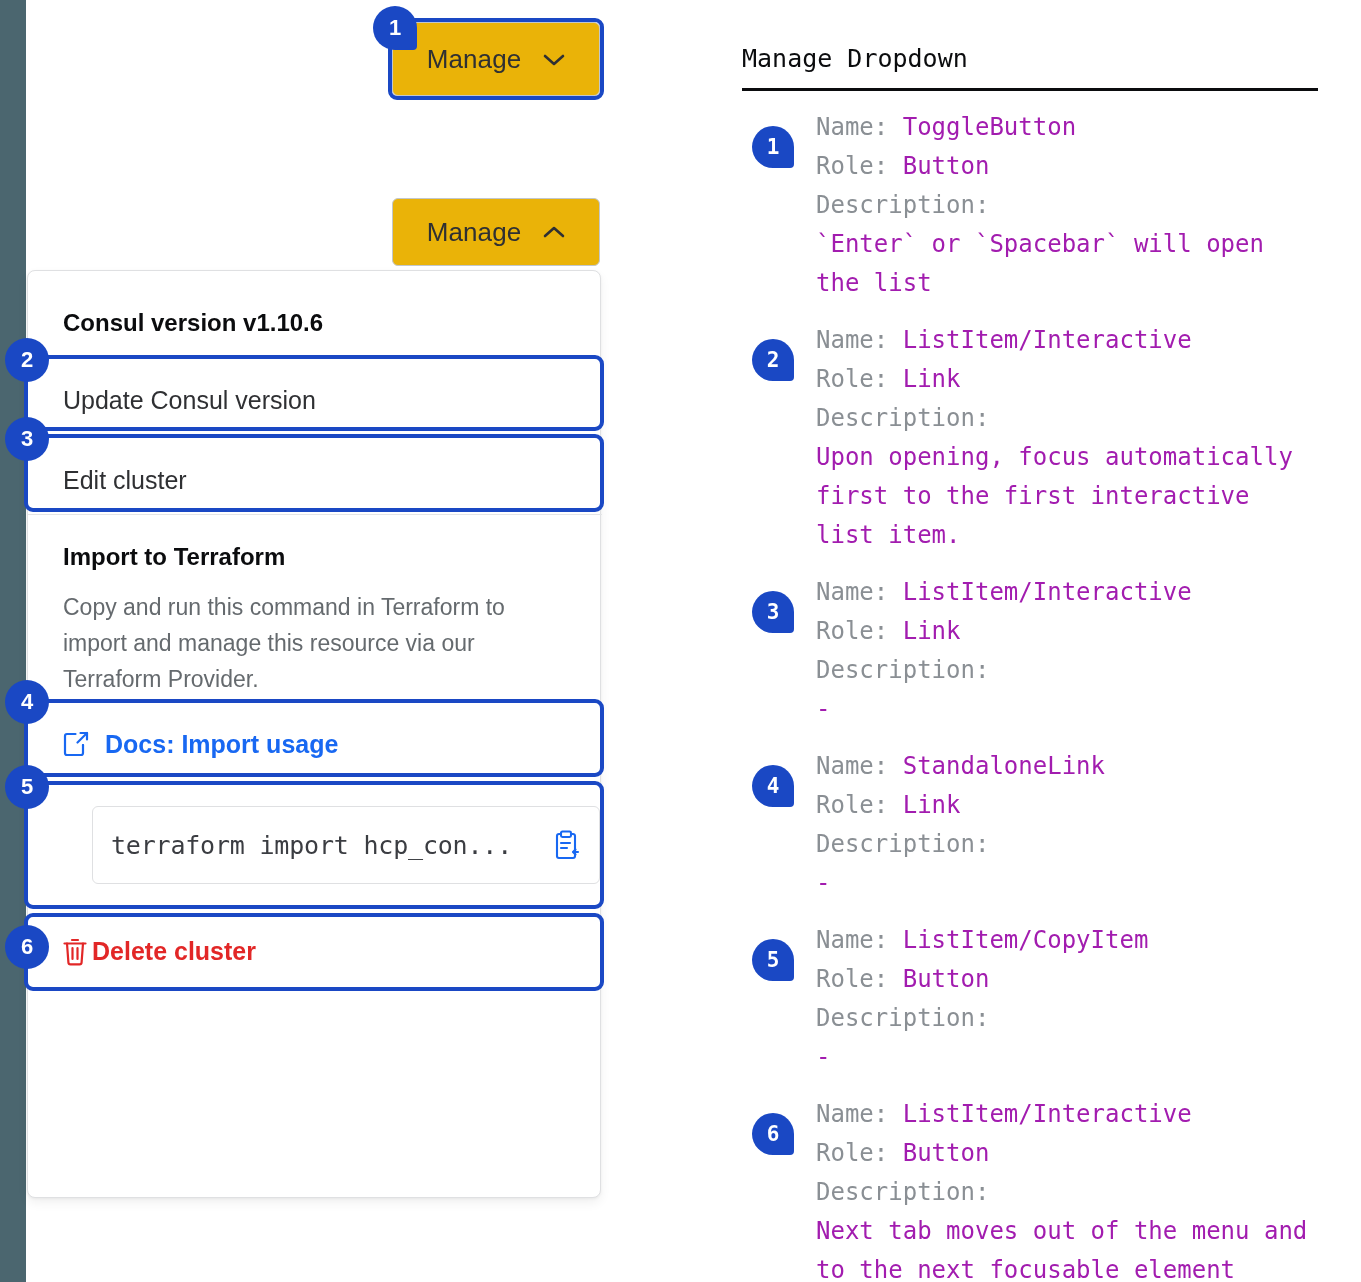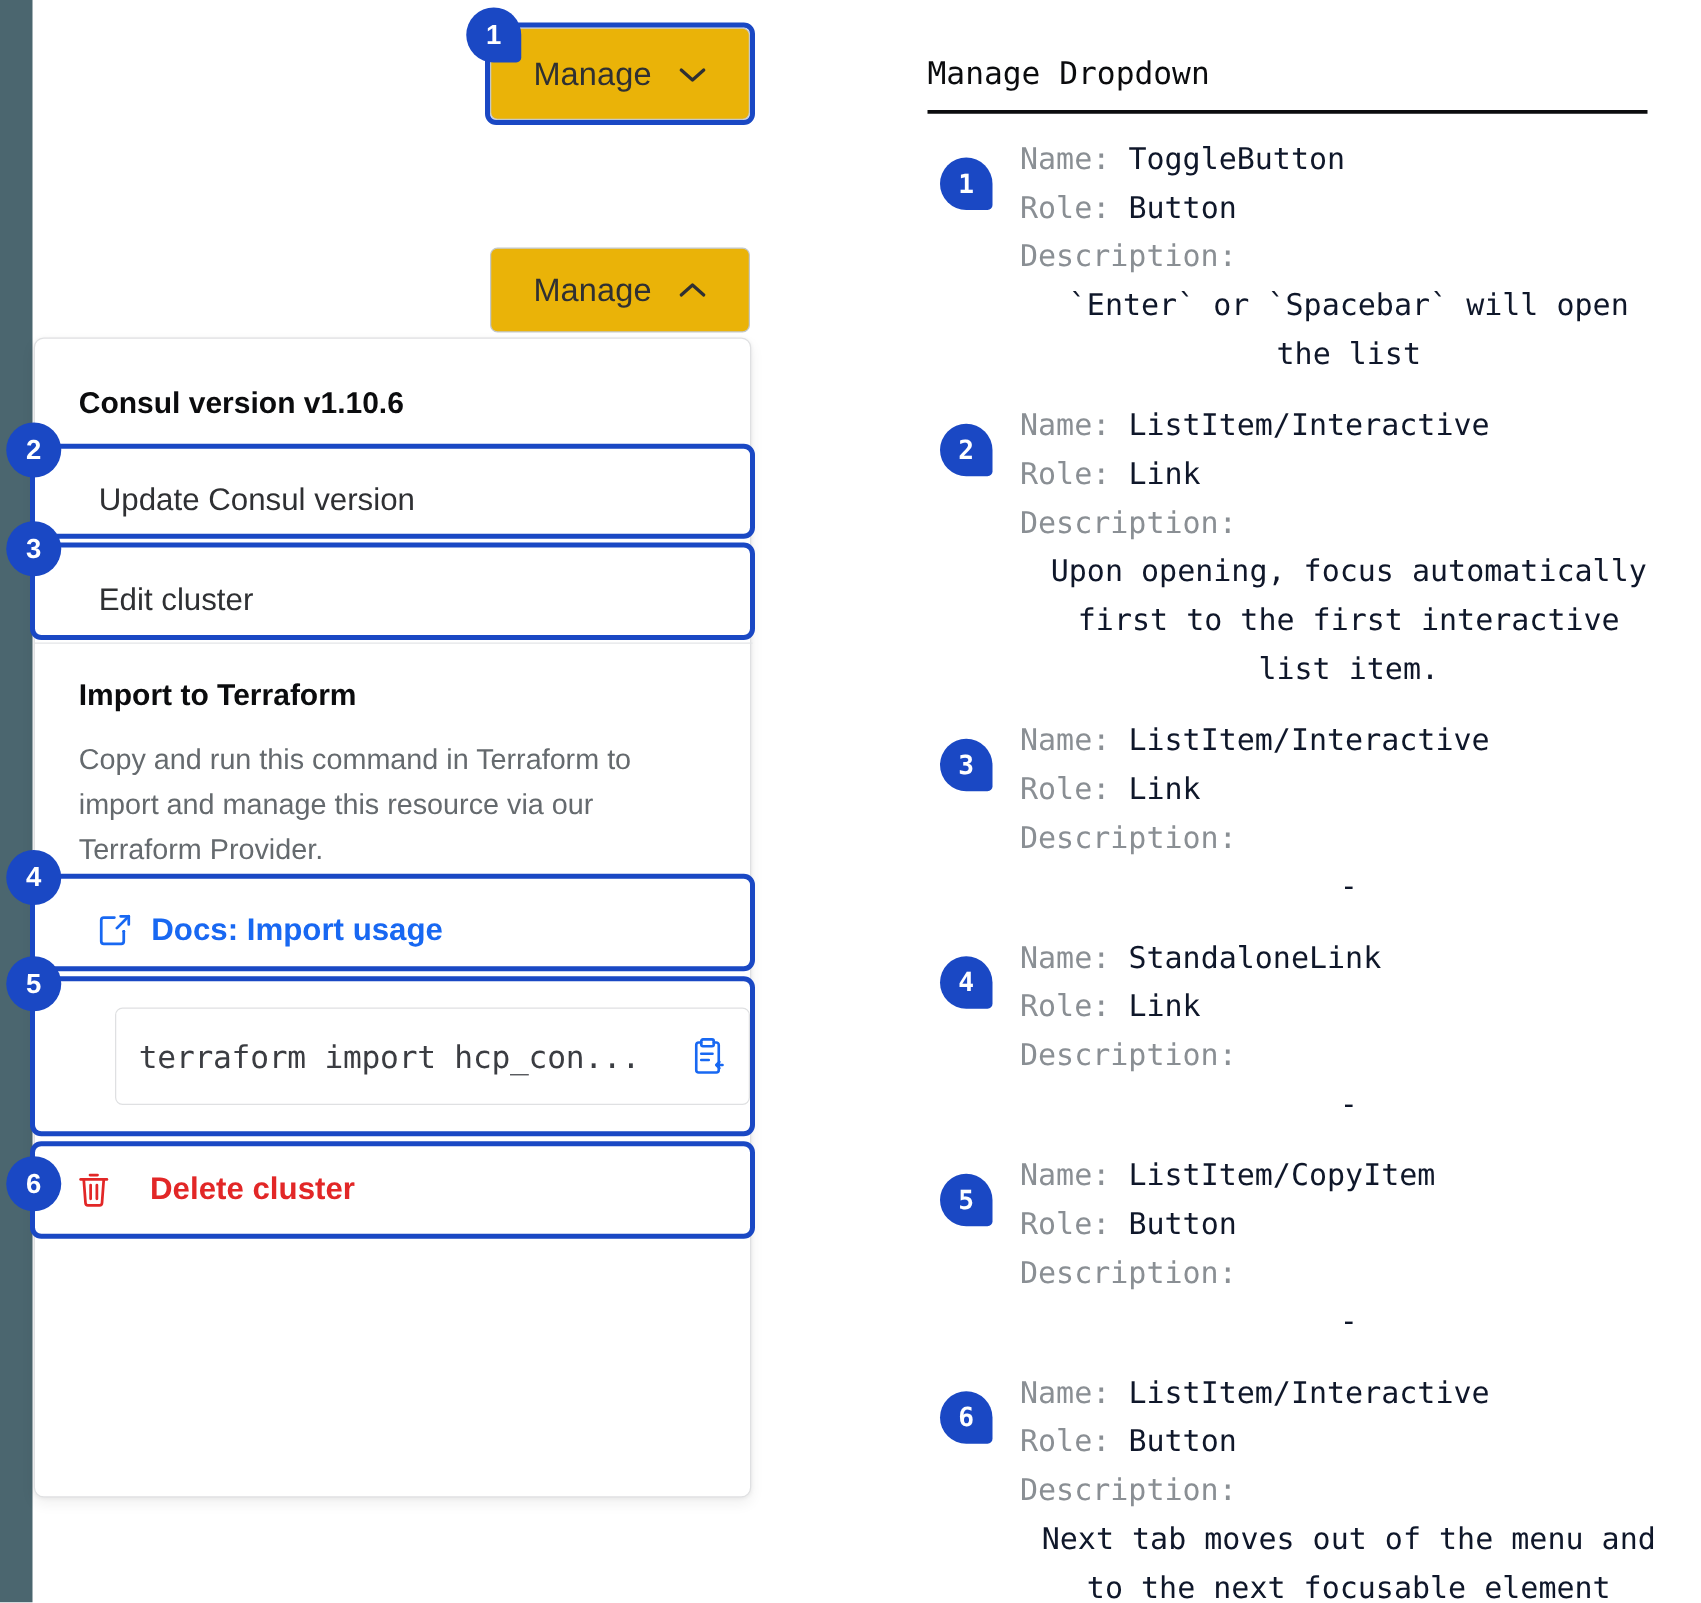--- a/index.html
+++ b/index.html
@@ -47,21 +47,21 @@
     border: 1px solid #dfe0e2;
     border-radius: 8px;
     box-shadow: 0 5px 11px rgba(0,0,0,0.06), 0 1px 3px rgba(0,0,0,0.05);
   }
   .dd-heading {
     position: absolute; left: 35px;
     font-size: 24px; font-weight: 700; color: #0b0c0e;
     white-space: nowrap;
   }
   .dd-item {
-    position: absolute; left: 16px; width: 574px;
+    position: absolute; left: 0; width: 574px;
     display: flex; align-items: center;
     font-size: 25px; color: #2f3033;
     padding-left: 35px;
   }
   .dd-subtext {
     position: absolute; left: 35px; width: 510px;
     font-size: 23px; line-height: 36px; color: #656a6e;
   }
   .dd-divider {
     position: absolute; left: 0; width: 574px; height: 1px;
@@ -93,21 +93,21 @@
     font-size: 25px; color: #3b3d42; letter-spacing: -0.2px;
     white-space: nowrap;
   }
   .copy-icon { width: 30px; height: 31px; flex: 0 0 auto; }
   .copy-icon path, .copy-icon rect, .copy-icon line {
     stroke: #1868f2; stroke-width: 2.1; fill: none; stroke-linecap: round; stroke-linejoin: round;
   }
 
   
   .delete-row {
-    display: flex; align-items: center; gap: 32px;
+    display: flex; align-items: center; gap: 4px;
     color: #e22727; font-size: 25px; font-weight: 600;
   }
   .trash-icon { width: 26px; height: 29px; flex: 0 0 auto; }
   .trash-icon path, .trash-icon line {
     stroke: #e22727; stroke-width: 2.2; fill: none; stroke-linecap: round; stroke-linejoin: round;
   }
 
   
   .hl {
     position: absolute;
@@ -149,21 +149,21 @@
   .ann .badge-slot {
     position: absolute; left: 10px; top: 18px;
     width: 42px; height: 42px;
     background: #1a48c4; color:#fff;
     border-radius: 21px 21px 4px 21px;
     display:flex; align-items:center; justify-content:center;
     font-size: 21px; font-weight: 700;
   }
   .ann .line { font-size: 24px; line-height: 39px; color: #0b0c0e; white-space: pre-wrap; }
   .ann .key { color: #8a8f94; }
-  .ann .val { color: #0f172a; text-align: center; }
+  .ann .val { color: #a21caf; }
 </style>
 </head>
 <body>
 
 <div id="root">
 
   <div class="rail"></div>
 
   <div id="manage-btn-1" class="manage-btn">
     <span class="lbl">Manage</span>

